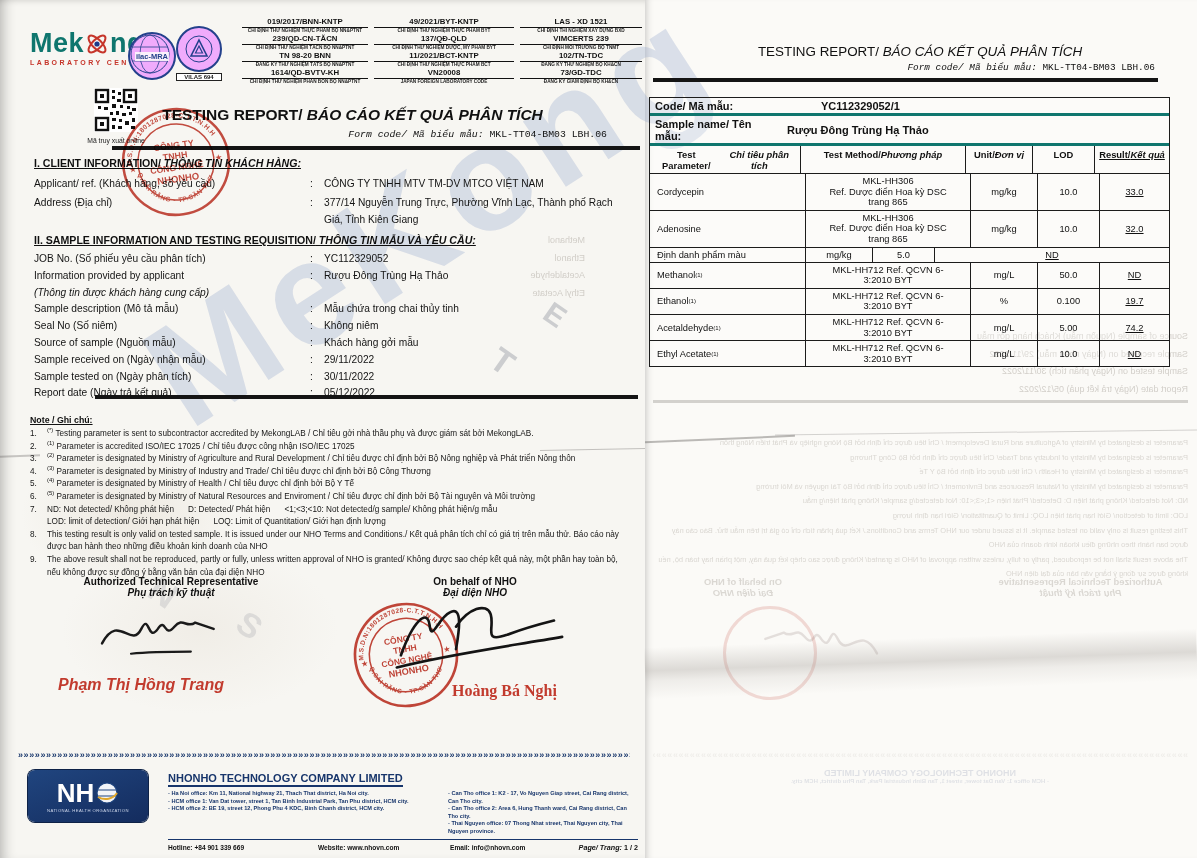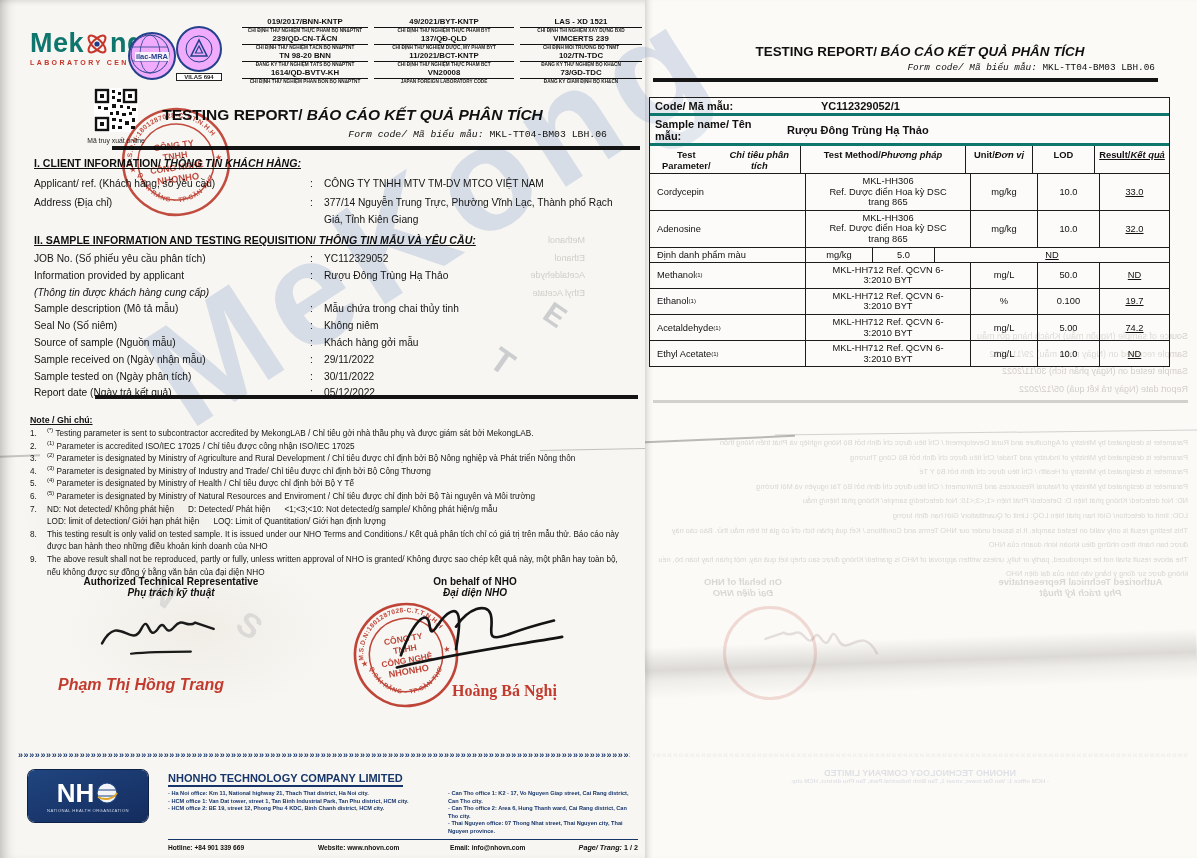--- a/index.html
+++ b/index.html
@@ -453,21 +453,21 @@
         <div class="ft-bottom" style="flex:1;text-align:right;font-size:7.2px;"><span class="it">Page/ Trang:</span><span> 1 / 2</span></div>
       </div>
     </div>
 
     <div class="abs crease" style="left:540px;top:449px;width:105px;height:1.4px;transform:rotate(-1.2deg);opacity:.55;z-index:6;"></div>
     <div class="abs crease" style="left:0px;top:455px;width:40px;height:1.6px;transform:rotate(-2deg);opacity:.5;z-index:6;"></div>
   </div>
 
   <div class="page page-right">
 
-    <div class="abs z2" style="left:30px;top:44px;width:490px;text-align:center;font-size:13.4px;font-weight:bold;color:#101010;white-space:nowrap;">
+    <div class="abs z2" style="left:30px;top:44px;width:490px;text-align:center;font-size:13.4px;font-weight:normal;color:#101010;white-space:nowrap;">
       <span>TESTING REPORT/</span><span class="title-vi"> BÁO CÁO KẾT QUẢ PHÂN TÍCH</span>
     </div>
     <div class="abs z2 form-line" style="left:30px;top:62px;width:480px;text-align:right;font-size:9.4px;">
       <span class="vi">Form code/ Mã biểu mẫu:</span><span> MKL-TT04-BM03 LBH.06</span>
     </div>
     <div class="abs z2 rule-thick-r" style="left:8px;top:78px;width:505px;"></div>
 
     <div class="abs z2 tbl" style="left:4px;top:97px;width:519px;">
       <div class="tbl-line">
         <span class="lbl" style="width:150px;"><span>Code/ Mã mẫu:</span></span>

